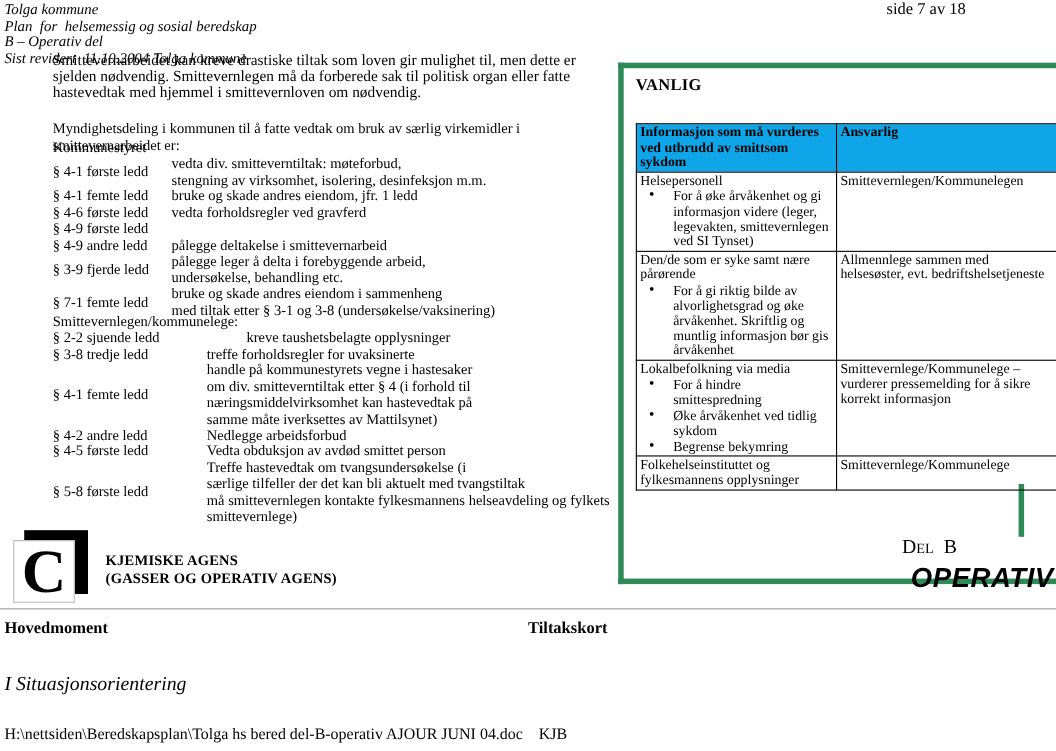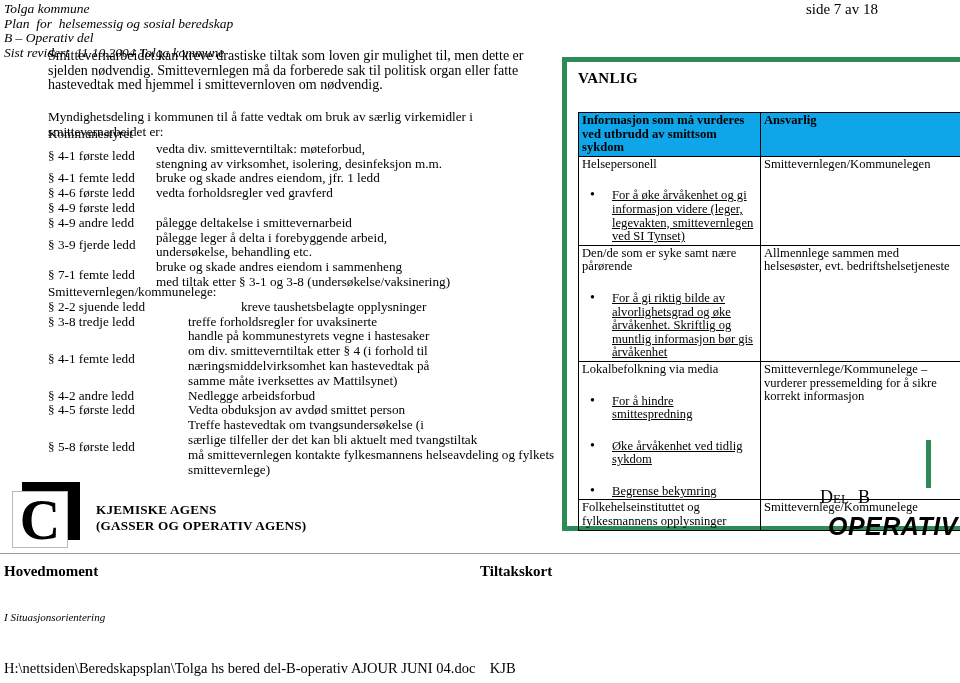--- a/index.html
+++ b/index.html
@@ -139,22 +139,21 @@
     background: #0ea5e9;
     font-weight: bold;
   }
   .info-table .bullets {
     margin: 0;
     padding-left: 30px;
     list-style: none;
   }
   .info-table .bullets li {
     position: relative;
-    margin: 18px 0 0 0;
-    text-decoration: underline;
+    margin: 1px 0 0 0;
   }
   .info-table .bullets li::before {
     content: "\2022";
     position: absolute;
     left: -22px;
     top: -1px;
     font-size: 14px;
   }
   .cell-lead { display: block; }
 
@@ -267,21 +266,21 @@
     left: 480px;
     top: 563px;
     font-weight: bold;
     font-size: 15px;
   }
   .situasjon {
     position: absolute;
     left: 4px;
     top: 611px;
     font-style: italic;
-    font-size: 11px;
+    font-size: 18px;
   }
   .file-path {
     position: absolute;
     left: 4px;
     top: 660px;
     font-size: 14.5px;
     white-space: pre;
   }
 </style>
 </head>
@@ -331,21 +330,21 @@
         <div class="law-desc"><span>bruke og skade andres eiendom i sammenheng</span><span class="cont">med tiltak etter § 3-1 og 3-8 (undersøkelse/vaksinering)</span></div>
       </div>
     </div>
 </div>
 
 <div class="delegation-block" id="block-smittevernlegen">
   <div class="block-title">Smittevernlegen/kommunelege:</div>
   <div id="rows-1">
       <div class="law-row">
         <div class="law-ref wide">§ 2-2 sjuende ledd</div>
-        <div class="law-desc"><span style="margin-left: 53px;">kreve taushetsbelagte opplysninger</span></div>
+        <div class="law-desc"><span style="margin-left: 36px;">kreve taushetsbelagte opplysninger</span></div>
       </div>
       <div class="law-row">
         <div class="law-ref wide">§ 3-8 tredje ledd</div>
         <div class="law-desc"><span>treffe forholdsregler for uvaksinerte</span></div>
       </div>
       <div class="law-row">
         <div class="law-ref wide">§ 4-1 femte ledd</div>
         <div class="law-desc"><span>handle på kommunestyrets vegne i hastesaker</span><span class="cont">om div. smitteverntiltak etter § 4 (i forhold til</span><span class="cont">næringsmiddelvirksomhet kan hastevedtak på</span><span class="cont">samme måte iverksettes av Mattilsynet)</span></div>
       </div>
       <div class="law-row">

